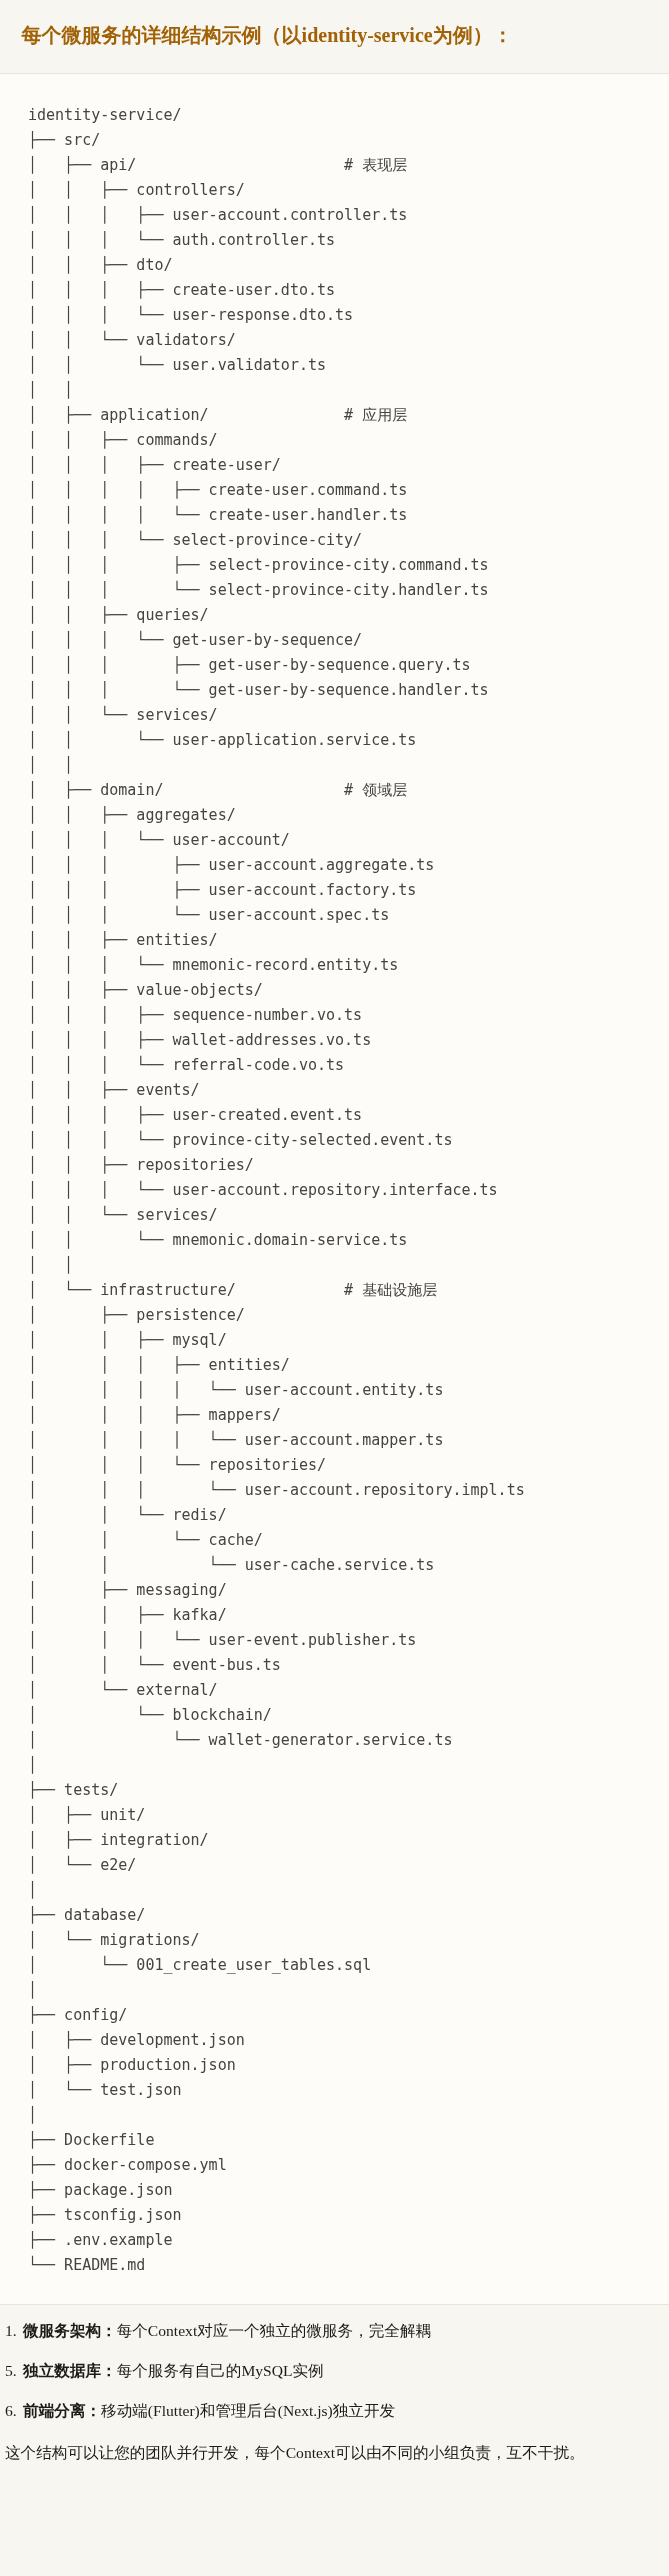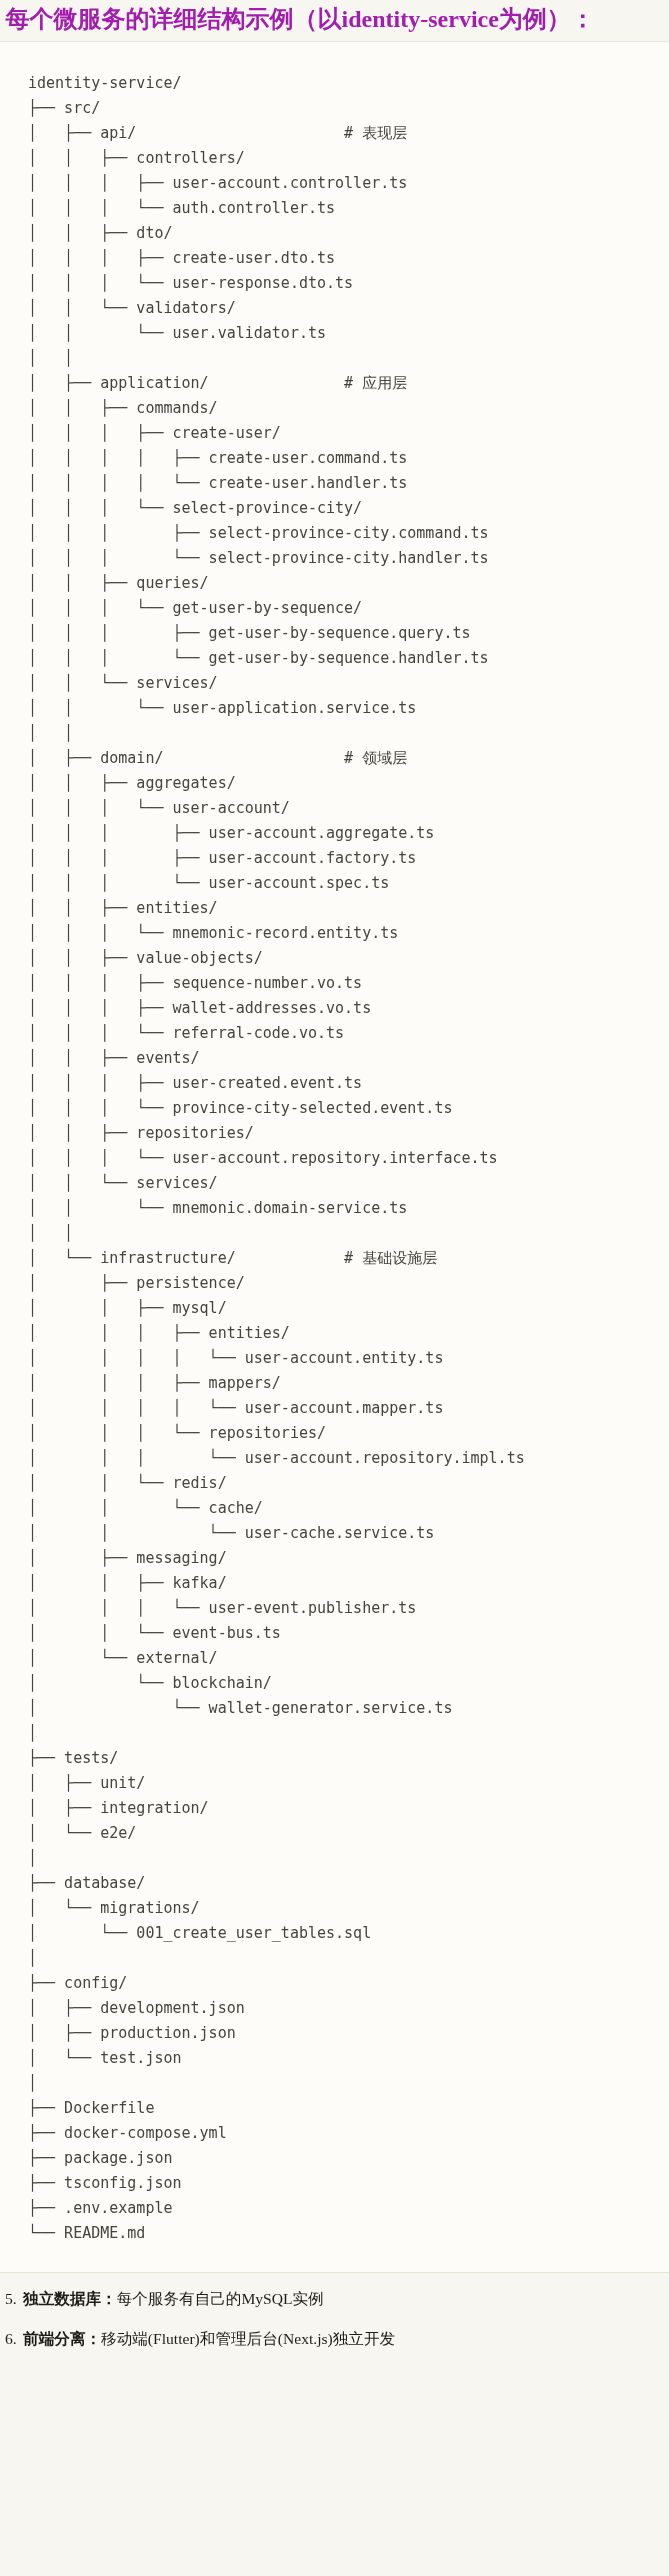--- a/index.html
+++ b/index.html
@@ -8,26 +8,26 @@
     background: #F8F6F0;
     width: 669px;
   }
   body {
     font-family: "Liberation Serif", serif;
     color: #1d1c18;
     height: 2576px;
     overflow: hidden;
   }
   .page-title {
-    margin: 0;
+    margin: 16px;
     padding: 6.3px 6.3px 0 5.6px;
-    font-size: 24px;
+    font-size: 20px;
     line-height: 26px;
     font-weight: 700;
-    color: #a21caf;
+    color: #a16207;
     height: 41px;
     box-sizing: border-box;
   }
   .code-block {
     background: #FDFCF8;
     border-top: 0.6px solid #E7E4D9;
     border-bottom: 0.6px solid #E7E4D9;
     padding: 11.3px 10px 8.1px 10px;
     box-sizing: content-box;
   }
@@ -164,18 +164,20 @@
 ├── docker-compose.yml
 ├── package.json
 ├── tsconfig.json
 ├── .env.example
 └── README.md</pre>
 </div>
 
 <div class="notes">
 
   <ol class="notes-list">
+      <li class="note-item"><span class="note-num">1. </span><span class="note-term">微服务架构：</span><span class="note-desc">每个Context对应一个独立的微服务，完全解耦</span></li>
       <li class="note-item"><span class="note-num">5. </span><span class="note-term">独立数据库：</span><span class="note-desc">每个服务有自己的MySQL实例</span></li>
       <li class="note-item"><span class="note-num">6. </span><span class="note-term">前端分离：</span><span class="note-desc">移动端(Flutter)和管理后台(Next.js)独立开发</span></li>
     </ol>
 
+  <p class="closing-paragraph">这个结构可以让您的团队并行开发，每个Context可以由不同的小组负责，互不干扰。</p>
 </div>
 
 
 </body></html>

